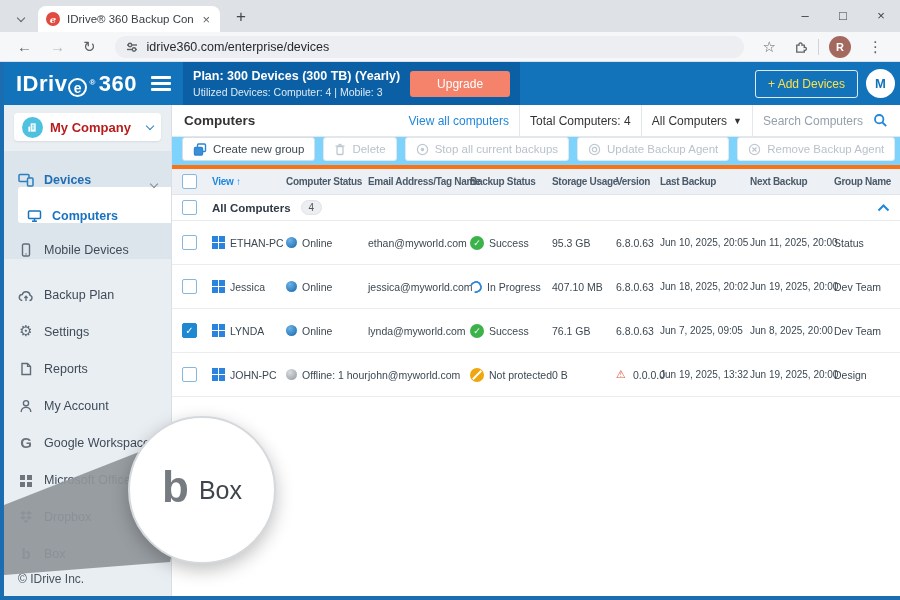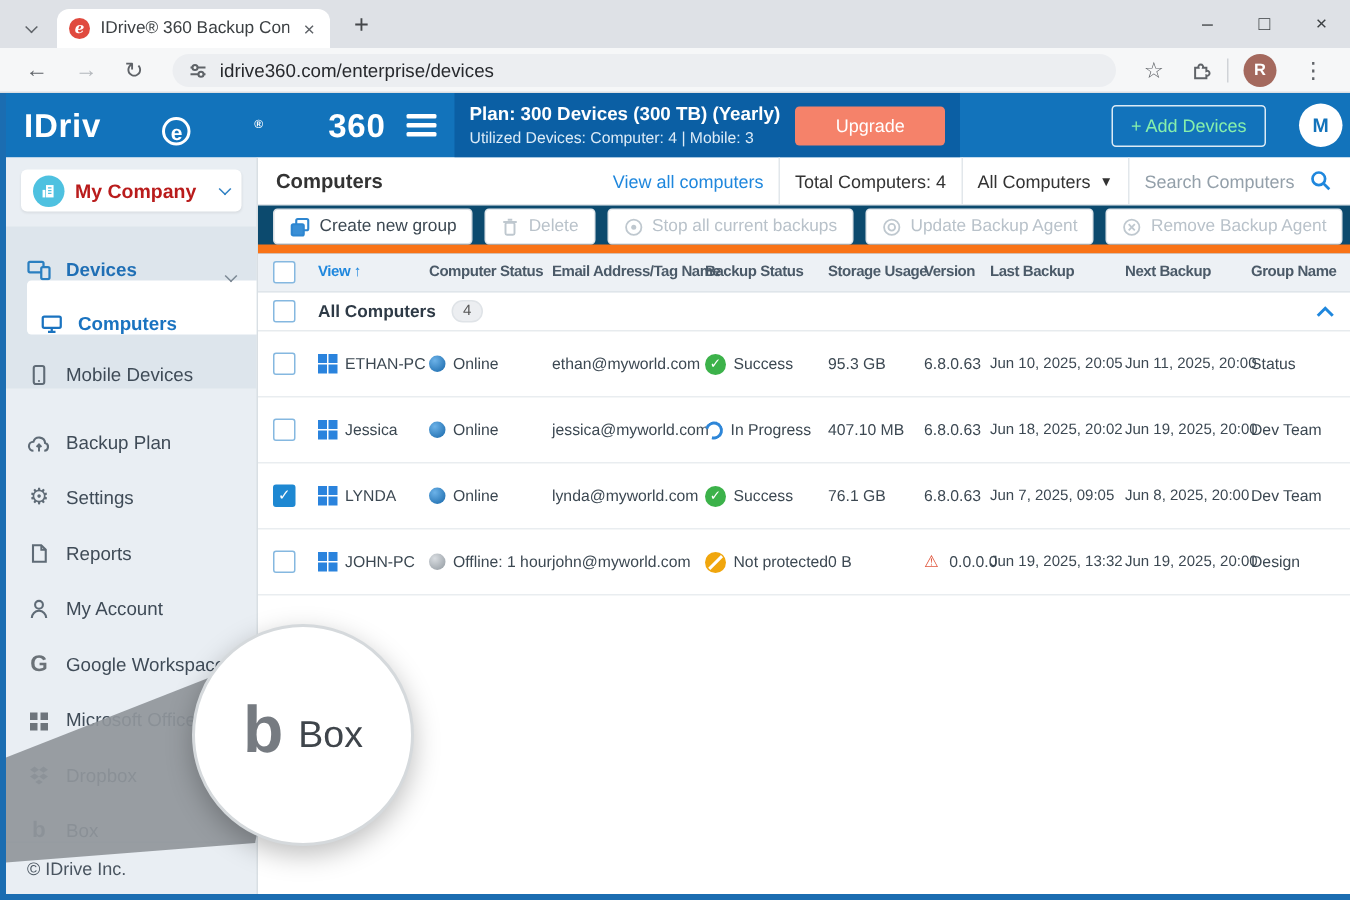--- a/index.html
+++ b/index.html
@@ -24,31 +24,31 @@
   .navic.dim { color:#b4b8bd; }
   .omnibox { flex:1; height:22px; background:#eceef1; border-radius:12px; display:flex; align-items:center; padding:0 10px; gap:8px; margin:0 8px; }
   .url { font-size:12.5px; color:#27292d; }
   .chrome-right { display:flex; align-items:center; gap:10px; }
   .vsep-c { width:1px; height:16px; background:#d0d3d7; }
   .avatar-r { width:22px; height:22px; border-radius:50%; background:#a4695e; color:#fff; font-size:11px; font-weight:bold; display:flex; align-items:center; justify-content:center; cursor:pointer; }
 
   
   .app { height:538px; border-left:4px solid #1b6db1; border-bottom:4px solid #1b6db1; display:flex; flex-direction:column; background:#fff; }
   .app-header { height:43px; background:#1273bb; display:flex; align-items:center; flex:none; color:#fff; }
-  .logo { display:flex; align-items:baseline; margin-left:12px; font-weight:bold; font-size:22px; letter-spacing:.5px; white-space:nowrap;gap:40px; }
+  .logo { display:flex; align-items:baseline; margin-left:12px; font-weight:bold; font-size:22px; letter-spacing:.5px; white-space:nowrap; }
   .logo-e { display:inline-flex; align-items:center; justify-content:center; width:19px; height:19px; border:2px solid #fff; border-radius:50%; font-size:14px; font-weight:bold; margin:0 1px; transform:translateY(2px); }
   .logo-reg { font-size:8px; margin:0 3px 0 1px; transform:translateY(-6px); }
   .hamburger { width:20px; margin:0 12px 0 14px; cursor:pointer; }
   .hamburger i { display:block; height:2.5px; background:#fff; margin:3.5px 0; border-radius:1px; }
   .planbox { background:#0b5fa4; height:43px; padding:5px 10px; display:flex; align-items:center; gap:10px; }
   .plan-l1 { font-size:12.5px; font-weight:bold; }
   .plan-l2 { font-size:10.5px; color:#dcebf7; margin-top:3px; }
   .upgrade-btn { background:#f5826a; color:#fff; font-size:12px; padding:6px 27px; border:none; border-radius:3px; cursor:pointer; }
   .header-right { margin-left:auto; display:flex; align-items:center; height:43px; }
-  .add-devices { border:1px solid rgba(255,255,255,.85); border-radius:3px; color:#86efac; font-size:12px; padding:6px 12px; background:transparent; cursor:pointer; margin-right:14px; white-space:nowrap; }
+  .add-devices { border:1px solid rgba(255,255,255,.85); border-radius:3px; color:#fde047; font-size:12px; padding:6px 12px; background:transparent; cursor:pointer; white-space:nowrap; }
   .mgmt { background:#0b5ca0; height:43px; display:flex; align-items:center; gap:7px; padding:0 12px; cursor:pointer; }
   .mgmt-label { font-size:12px; font-weight:bold; white-space:nowrap; }
   .avatar-m { width:29px; height:29px; border-radius:50%; background:#fff; color:#1273bb; font-size:13px; font-weight:bold; display:flex; align-items:center; justify-content:center; margin:0 5px 0 8px; cursor:pointer; flex:none; }
 
   .app-body { flex:1; display:flex; min-height:0; }
 
   
   .sidebar { width:168px; background:#e9eef3; border-right:1px solid #d9dfe4; display:flex; flex-direction:column; flex:none; }
   .company { margin:8px 10px 2px; height:30px; background:#fff; border-radius:4px; box-shadow:0 1px 2px rgba(0,0,0,.08); display:flex; align-items:center; padding:0 8px; gap:7px; cursor:pointer; }
   .company-ic { width:21px; height:21px; border-radius:50%; background:#4ec1e0; display:flex; align-items:center; justify-content:center; flex:none; }
@@ -76,21 +76,21 @@
   .topbar-right { margin-left:auto; display:flex; align-items:center; height:100%; }
   .vsep { width:1px; height:100%; background:#e2e7eb; margin:0 10px; }
   .link { color:#1f87dd; font-size:12px; cursor:pointer; white-space:nowrap; }
   .total { font-size:12px; color:#333; white-space:nowrap; }
   .gdrop { font-size:12px; color:#333; display:flex; align-items:center; gap:6px; cursor:pointer; white-space:nowrap; }
   .caret { font-size:9px; color:#333; }
   .searchwrap { display:flex; align-items:center; gap:6px; }
   .searchwrap input { border:none; outline:none; font-size:12px; width:104px; color:#333; background:transparent; }
   .searchwrap input::placeholder { color:#94a0aa; }
 
-  .main-toolbar { height:32px; border-bottom:6px solid #f97316; display:flex; align-items:flex-end; padding:0 10px; gap:8px; flex:none; background:#0c4a6e; }
+  .main-toolbar { height:32px; border-bottom:4px solid #f97316; display:flex; align-items:flex-start; padding:0 10px; gap:8px; flex:none; background:#7dd3fc; }
   .tbtn { height:24px; display:flex; align-items:center; gap:6px; border:1px solid #d8dee3; border-radius:3px; background:#fff; font-size:11.5px; padding:0 10px; cursor:pointer; color:#3c4852; white-space:nowrap; }
   .tbtn.disabled { color:#b9c2ca; cursor:default; border-color:#e3e8ec; }
 
   .grid { display:grid; grid-template-columns:30px 74px 82px 102px 82px 64px 44px 90px 84px 1fr; align-items:center; padding:0 10px; }
   .thead { height:26px; background:#edf1f5; border-bottom:1px solid #dfe5ea; flex:none; }
   .th { font-size:10px; font-weight:bold; color:#4b5a68; letter-spacing:-.3px; white-space:nowrap; }
   .th-name { color:#1f87dd; }
   .sortarrow { font-size:10px; }
   .grouprow { height:26px; border-bottom:1px solid #e7ebee; display:flex; align-items:center; padding:0 10px; flex:none; }
   .group-label { font-size:11.5px; font-weight:bold; color:#2e3a46; margin-left:15px; }

